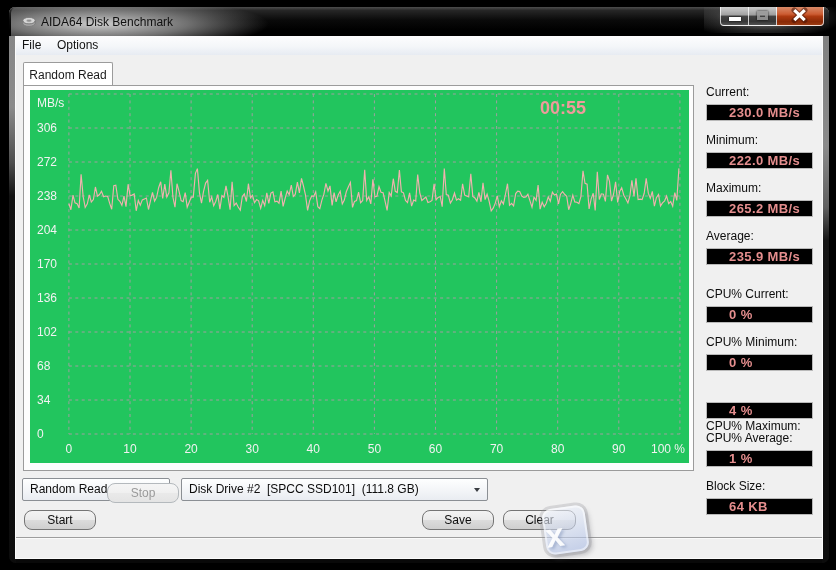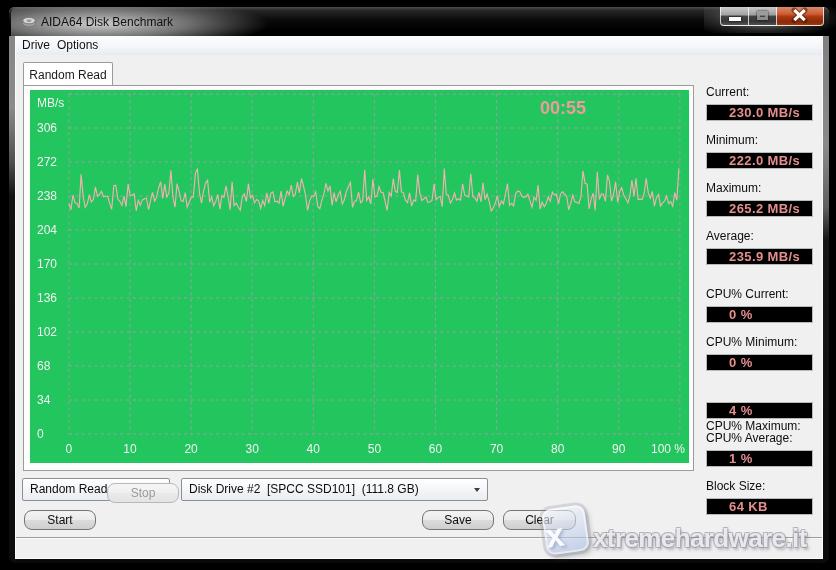--- a/index.html
+++ b/index.html
@@ -104,21 +104,21 @@
         <svg width="45" height="17" viewBox="0 0 45 17" style="position:absolute;left:0;top:0;">
       <g transform="translate(22.5,8.2)">
         <path d="M-5.2,-5 L5.2,5 M5.2,-5 L-5.2,5" stroke="#471507" stroke-width="5.6" stroke-linecap="round" opacity="0.55"></path>
         <path d="M-5.2,-5 L5.2,5 M5.2,-5 L-5.2,5" stroke="#ffffff" stroke-width="3.2" stroke-linecap="butt"></path>
       </g>
         </svg>
       </div>
   </div>
   <div id="client">
     <div id="menubar">
-      <div class="mitem" style="left:6px;">Drive</div>
+      <div class="mitem" style="left:6px;">File</div>
       <div class="mitem" style="left:41px;">Options</div>
     </div>
     <div id="tab">Random Read</div>
     <div id="tabpage"></div>
     <div id="chart">
       <svg width="659" height="373" viewBox="0 0 659 373">
         <g stroke="#9f9f9f" stroke-width="1" stroke-dasharray="3 3.4">
           <line x1="38.9" y1="4" x2="649.9" y2="4"></line>
           <line x1="38.9" y1="38" x2="649.9" y2="38"></line>
           <line x1="38.9" y1="72" x2="649.9" y2="72"></line>
@@ -191,15 +191,14 @@
     <div class="combo" style="left:6px; top:441px; width:148px;">Random Read<div class="carrow"></div></div>
     <div class="combo" style="left:165px; top:441px; width:307px;">Disk Drive #2&nbsp; [SPCC SSD101]&nbsp; (111.8 GB)<div class="carrow"></div></div>
     <div class="btn" style="left:8px; top:473px;">Start</div>
     <div class="btn dis" style="left:91px; top:446px;">Stop</div>
     <div class="btn" style="left:406px; top:473px;">Save</div>
     <div class="btn" style="left:487px; top:473px; width:73px;">Clear</div>
     <div id="statline"></div>
     <div id="wmicon">
         <div id="wmx">x</div>
       </div>
-    <div id="wmtext">xtremehardware.it</div>
   </div>
 </div>
 
 </body></html>

